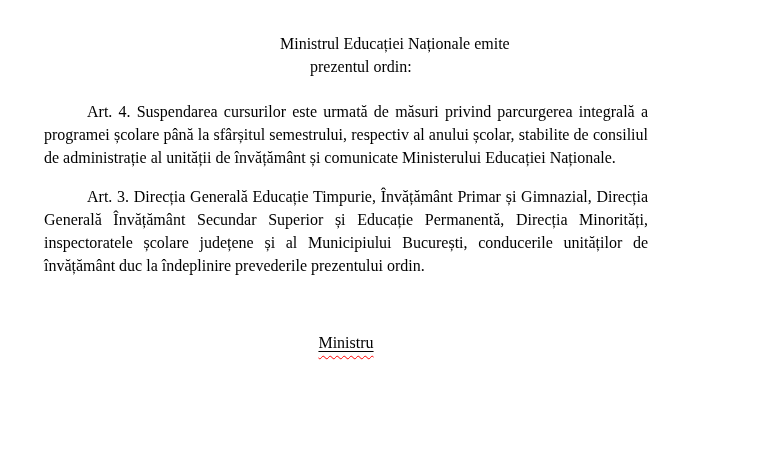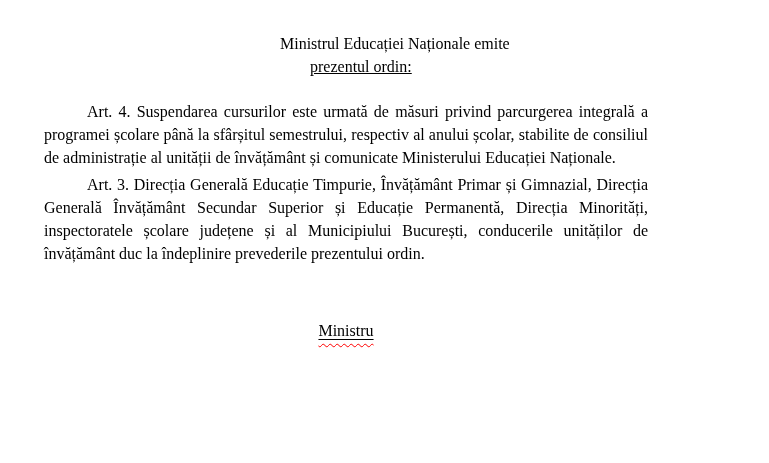--- a/index.html
+++ b/index.html
@@ -27,30 +27,29 @@
   .title {
     margin: 0;
   }
   .title-line-1 {
     margin-left: 236px;
     white-space: nowrap;
   }
   .title-line-2 {
     margin-left: 266px;
     white-space: nowrap;
-    text-decoration: underline;
   }
   p.article {
     margin: 0;
     text-align: justify;
     text-indent: 43px;
   }
   p.article-1 { margin-top: 43px; }
   p.article-2 { margin-top: 22px; }
-  p.article-3 { margin-top: 4px; }
+  p.article-3 { margin-top: 16px; }
   .signature {
     margin-top: 54px;
     text-align: center;
   }
   .sig-wavy {
     text-decoration-line: underline;
     text-decoration-style: wavy;
     text-decoration-color: #ff0000;
     text-decoration-thickness: 1px;
     text-underline-offset: 7px;

